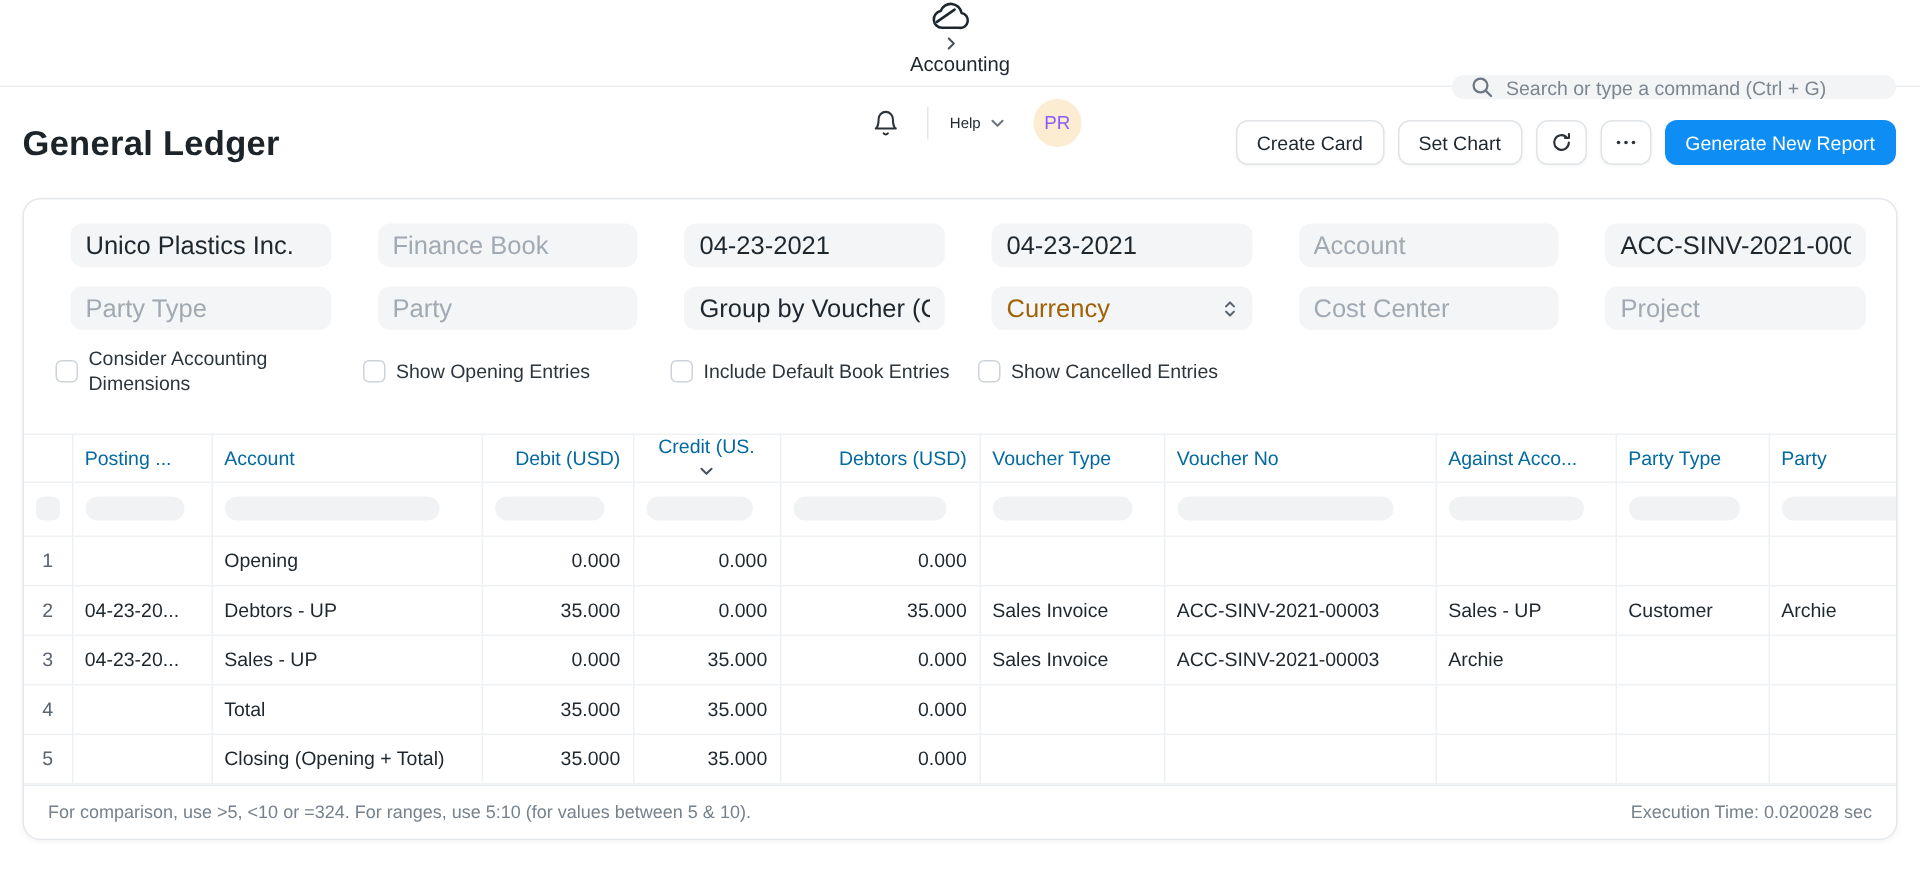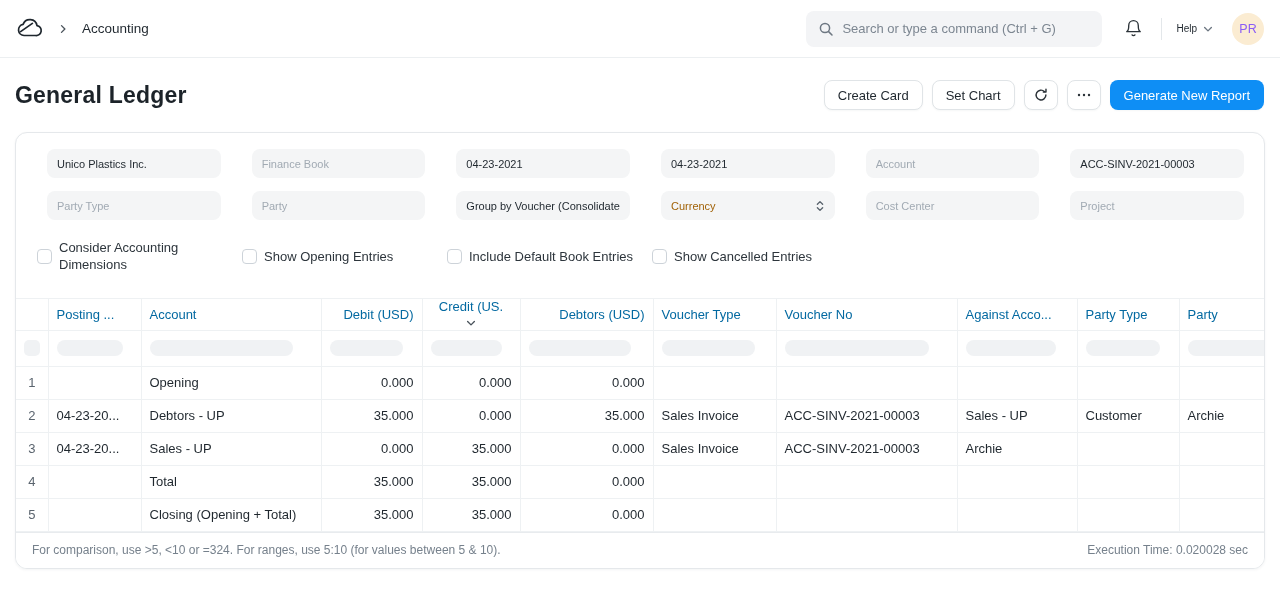--- a/index.html
+++ b/index.html
@@ -1,21 +1,21 @@
 <!DOCTYPE html>
 <html><head>
 <meta charset="utf-8">
 <style>
   * { box-sizing: border-box; margin: 0; padding: 0; }
   html,body { width:1280px; height:594px; overflow:hidden; background:#fff;
     font-family:"Liberation Sans", sans-serif; color:#1f272e; }
 
   
   .navbar { height:58px; display:flex; align-items:center; padding:0 16px 0 16px;
-    border-bottom:1px solid #eceff1; background:#fff; }
+    border-bottom:1px solid #eceff1; background:#fff;flex-direction:column; }
   .logo { display:flex; align-items:center; margin-right:14px; }
   .crumb-sep { display:flex; align-items:center; margin-right:13px; color:#4b545c; }
   .crumb { font-size:13.5px; color:#1f272e; cursor:pointer; }
   .search { margin-left:auto; width:296px; height:36px; background:#f3f4f6; border-radius:8px;
     display:flex; align-items:center; padding:0 12px; gap:8px; border:none; }
   .search input { border:none; background:transparent; outline:none; font-size:13px;
     color:#1f272e; width:100%; font-family:"Liberation Sans",sans-serif; }
   .search input::placeholder { color:#7c8691; }
   .nav-right { display:flex; align-items:center; margin-left:18px; }
   .bell { padding:4px; display:flex; cursor:pointer; }
@@ -35,26 +35,26 @@
   .btn-primary { border:none; color:#fff; padding:0 14px; font-weight:400; }
 
   
   .card { margin:22px 15px 0 15px; border:1px solid #e5e8eb; border-radius:12px; background:#fff;
     box-shadow:0 1px 3px rgba(25,39,52,.05); overflow:hidden; }
 
   
   .filters { padding:16px 20px 0 31px; }
   .filter-grid { display:grid; grid-template-columns:repeat(6,1fr); column-gap:31px; row-gap:13px; }
   .f-input, .f-select { height:29px; width:100%; background:#f4f5f6; border:none; border-radius:8px;
-    padding:0 10px; font-size:11px; color:#1f272e; outline:none; font-family:"Liberation Sans",sans-serif; }
+    padding:0 10px; font-size:17px; color:#1f272e; outline:none; font-family:"Liberation Sans",sans-serif; }
   .f-input::placeholder { color:#a1aab3; }
   .f-select { display:flex; align-items:center; justify-content:space-between; cursor:pointer; overflow:hidden; }
   .f-select .ph { color:#a16207; white-space:nowrap; }
 
-  .checkbox-row { display:flex; margin:19px 0 25px -10px; }
+  .checkbox-row { display:flex; margin:10px 0 25px -10px; }
   .cb-item { width:205px; display:flex; align-items:center; gap:7px; cursor:pointer; }
   .cb-box { width:15px; height:15px; border:1px solid #cdd3d9; border-radius:4px; background:#fff; flex:0 0 auto; }
   .cb-label { font-size:13px; color:#2d353c; line-height:17px; }
   .cb-item:first-child .cb-label { max-width:145px; }
 
   
   .table-wrap { width:100%; overflow:hidden; border-top:1px solid #eef1f3; }
   table.grid { border-collapse:collapse; table-layout:fixed; width:1290px; font-size:13px; }
   .grid th, .grid td { border-right:1px solid #eef1f3; border-bottom:1px solid #eef1f3;
     padding:0 8px; font-weight:400; text-align:left; white-space:nowrap; overflow:hidden; }

